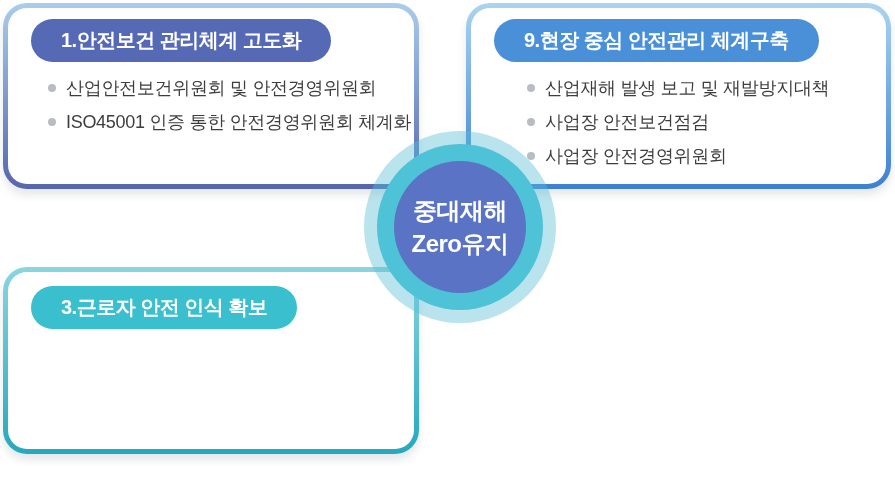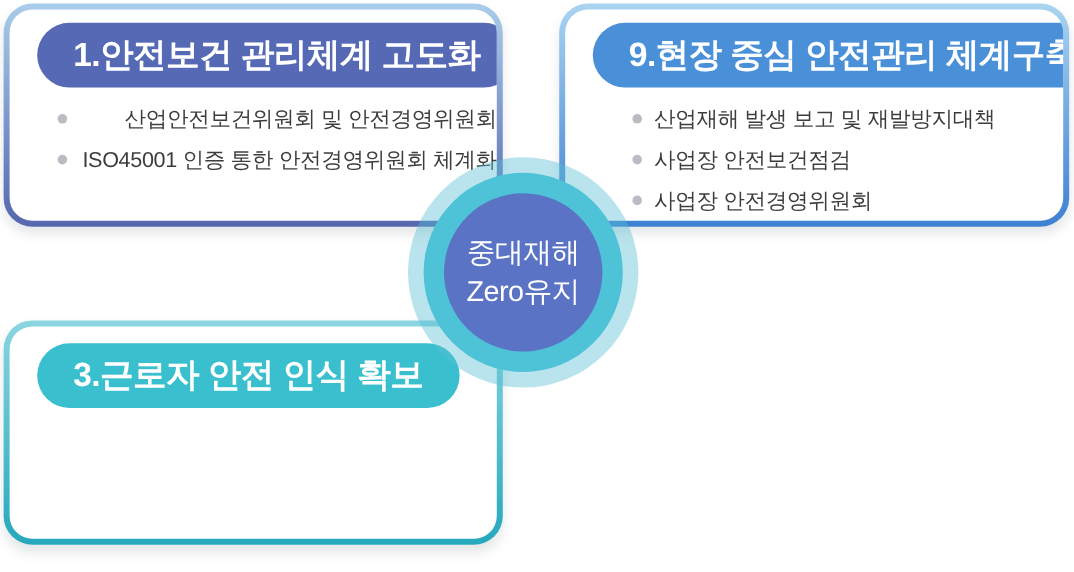--- a/index.html
+++ b/index.html
@@ -14,41 +14,41 @@
   .card-inner{
     background:#ffffff;border-radius:19px;width:100%;height:100%;
     box-sizing:border-box;overflow:hidden;
   }
   .pos1{left:3px;top:3px;width:416px;height:186px;}
   .pos2{left:466px;top:3px;width:425px;height:186px;}
   .pos3{left:3px;top:267px;width:416px;height:187px;}
   .pos4{left:466px;top:267px;width:425px;height:188px;}
   .pill{
     display:inline-block;margin:11px 0 0 23px;padding:8px 30px;
-    border-radius:999px;color:#ffffff;font-size:28px;font-weight:bold;
+    border-radius:999px;color:#ffffff;font-size:20px;font-weight:bold;
     letter-spacing:-0.5px;white-space:nowrap;
   }
   .pos3 .pill,.pos4 .pill{margin-top:14px;}
   .items{list-style:none;margin:9px 0 0 0;padding:0;}
   .items li{
     position:relative;font-size:18px;line-height:34px;color:#3d3d3d;
     padding-left:18px;letter-spacing:-0.3px;white-space:nowrap;
   }
   .items li::before{
     content:"";position:absolute;left:0;top:13px;width:8px;height:8px;
     border-radius:50%;background:#b9bdc3;
   }
-  .ind1{margin-left:40px;text-align:right;}
+  .ind1{margin-left:40px;}
   .ind2{margin-left:56px;}
   .ind3{margin-left:100px;}
   .ind4{margin-left:64px;}
   .center-badge{
-    position:absolute;left:370px;top:161px;width:132px;height:132px;
+    position:absolute;left:394px;top:161px;width:132px;height:132px;
     border-radius:50%;display:flex;flex-direction:column;align-items:center;
-    justify-content:center;z-index:5;color:#ffffff;font-weight:normal;
+    justify-content:center;z-index:5;color:#ffffff;font-weight:bold;
     font-size:24px;line-height:33px;letter-spacing:-0.5px;text-align:center;
   }
 </style>
 </head>
 <body>
 
 <div class="canvas">
 
   <section class="card pos1" style="background: linear-gradient(rgb(169, 205, 234) 0%, rgb(85, 102, 174) 100%);">
     <div class="card-inner">

